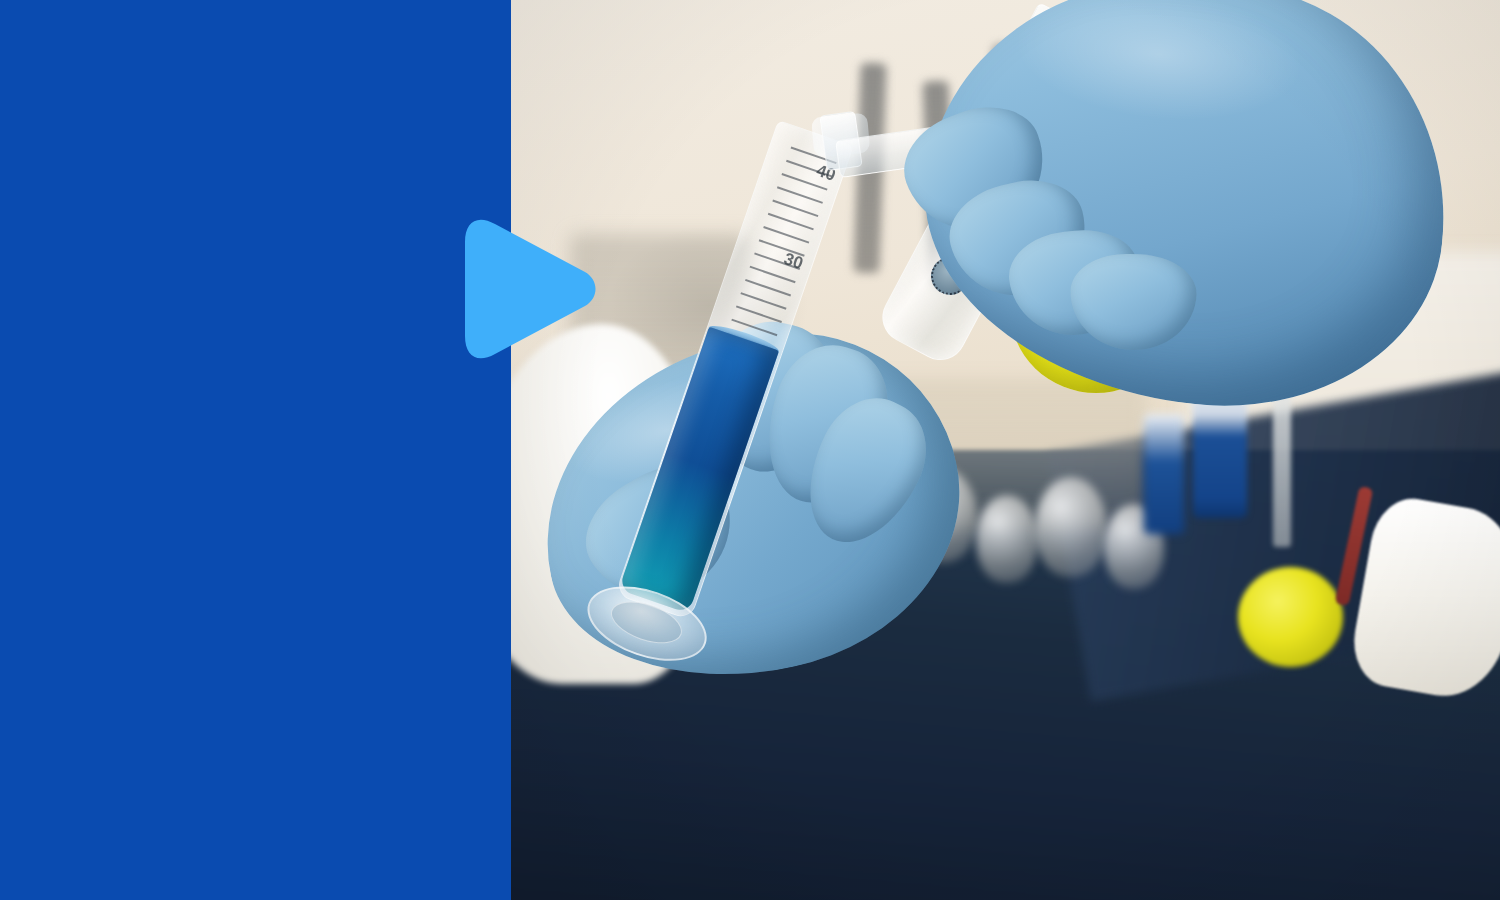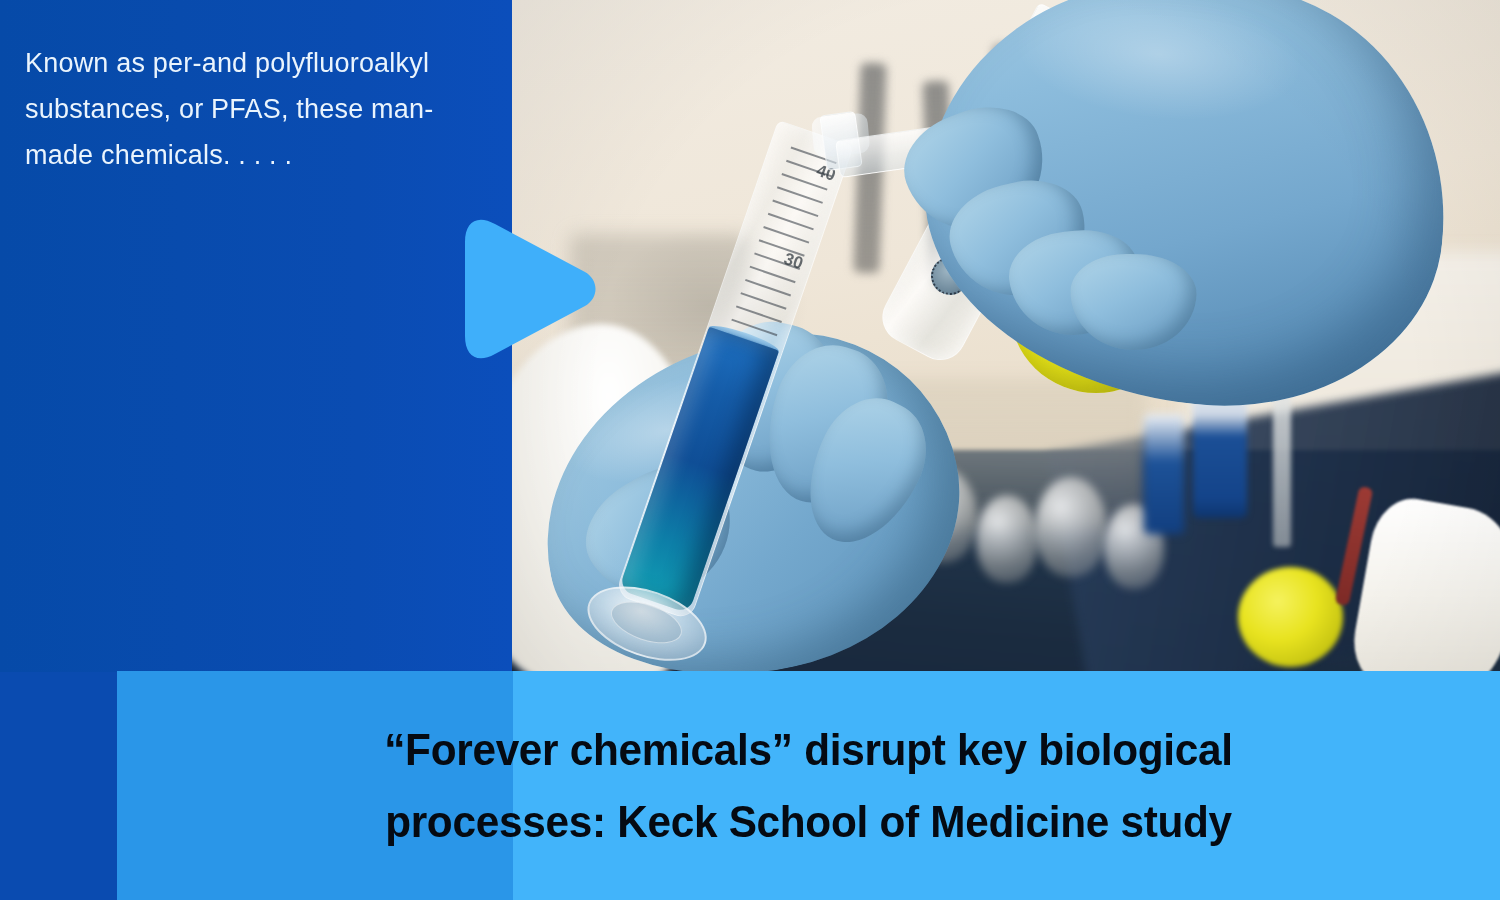--- a/index.html
+++ b/index.html
@@ -564,38 +564,27 @@
         <span class="finger rf1"></span>
         <span class="finger rf2"></span>
         <span class="finger rf3"></span>
         <span class="finger rf4"></span>
       </div>
 
       <div class="photo-vignette"></div>
     </div>
   </div>
 
-  <div class="left-panel">
-    <div class="left-panel-strip"></div>
-    <div class="lead-text">Known as per-and polyfluoroalkyl substances, or PFAS, these man-made chemicals. . . . .</div>
-  </div>
 
   <div class="play-btn">
     <svg width="132" height="150" viewBox="0 0 132 150">
       <path d="M 30 10
                C 12 0 0 8 0 28
                L 0 122
                C 0 142 12 150 30 140
                L 120 92
                C 134 84 134 66 120 58
                Z" fill="#3fafFA"></path>
     </svg>
   </div>
 
-  <div class="title-bar">
-    <div class="title-bar-left"></div>
-    <div class="title-text">
-      <span class="title-line">“Forever chemicals” disrupt key biological</span>
-      <span class="title-line">processes: Keck School of Medicine study</span>
-    </div>
-  </div>
 
 </div>
 
 </body></html>

